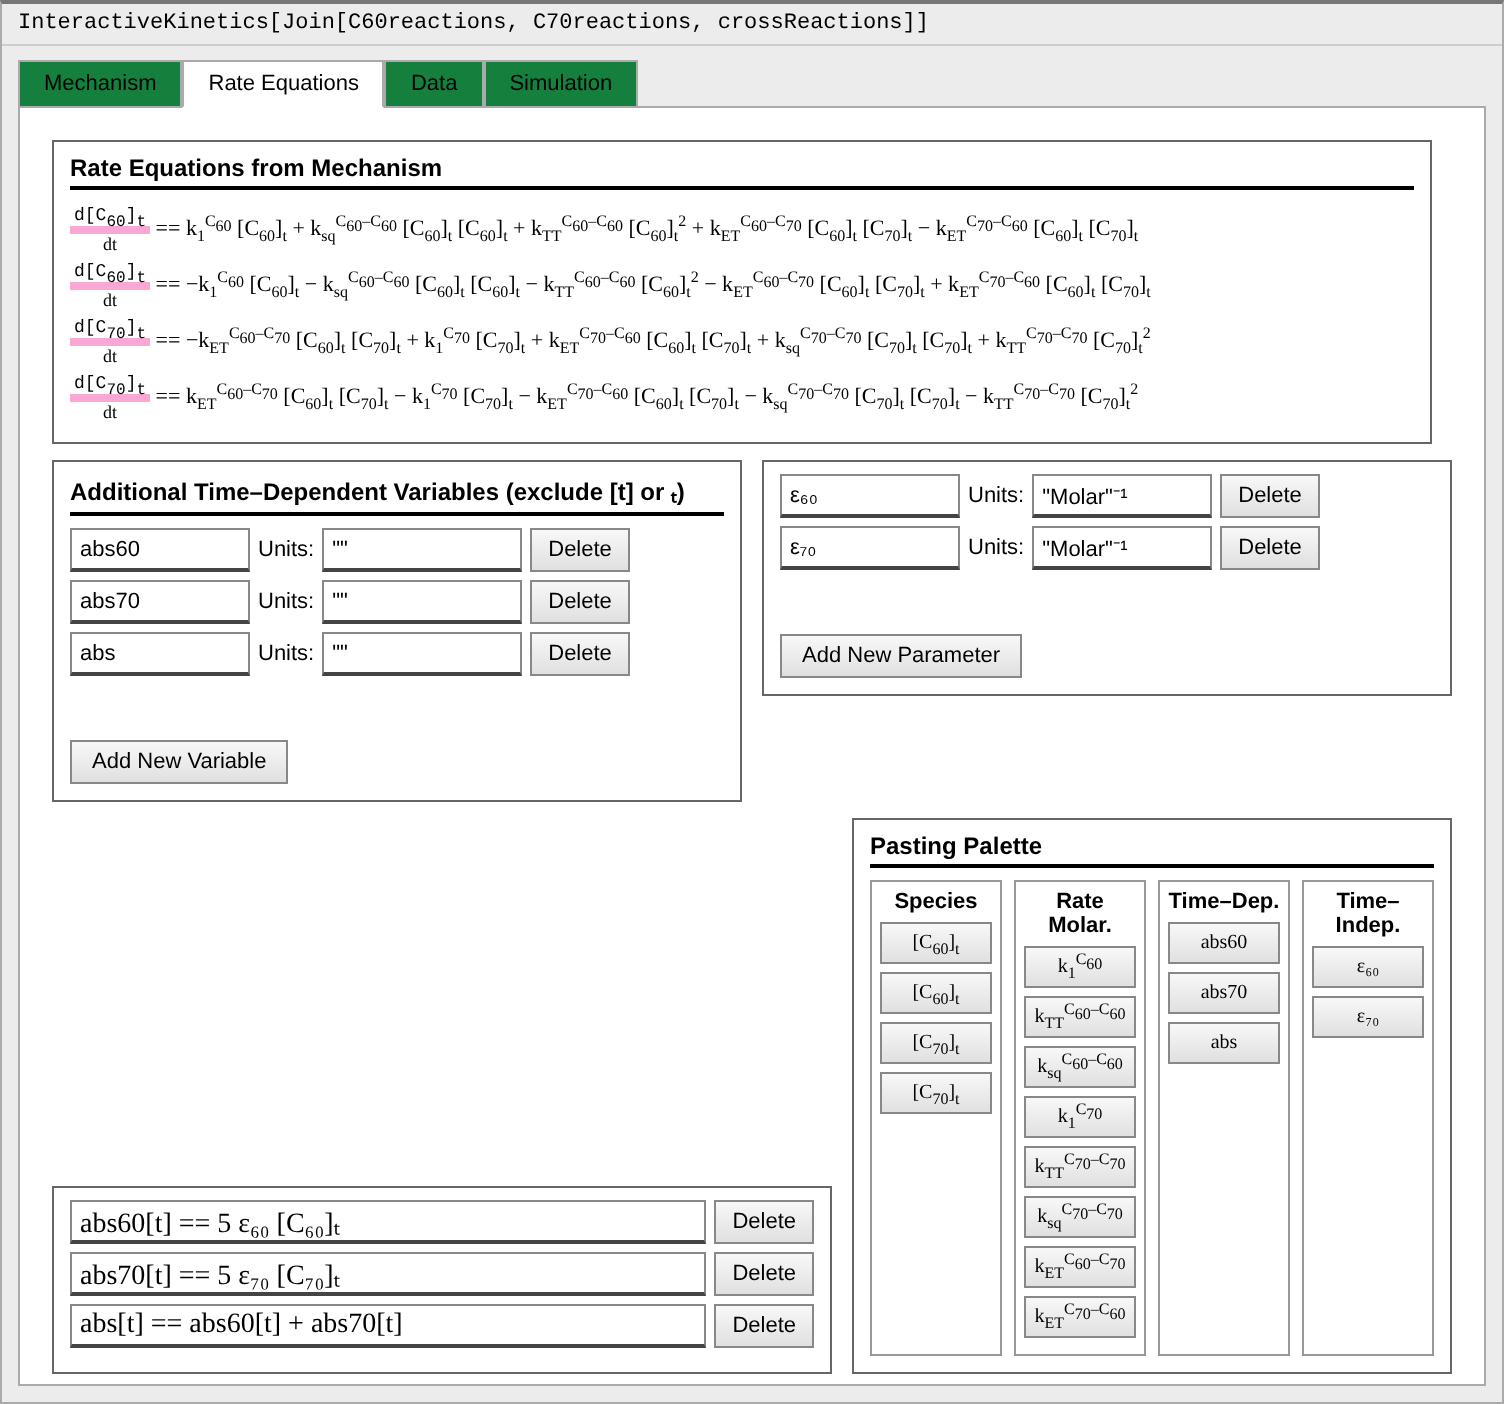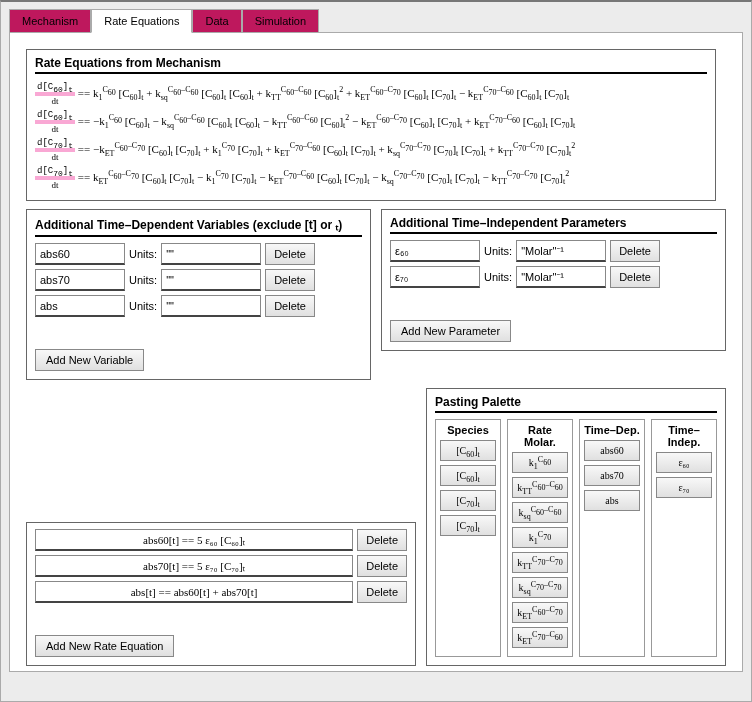--- a/index.html
+++ b/index.html
@@ -27,21 +27,21 @@
   }
   .tab-row {
     display: flex;
     padding: 6px 8px 0 8px;
     gap: 0;
   }
   .tab {
     padding: 5px 12px;
     font-size: 11px;
     border: 1px solid #aaa;
-    background: #be185d;
+    background: #15803d;
     cursor: pointer;
     position: relative;
     top: 1px;
   }
   .tab.active {
     background: #fff;
     border-bottom: 1px solid #fff;
     z-index: 2;
   }
   .tab-content {
@@ -110,25 +110,24 @@
     display: flex;
     align-items: center;
     gap: 4px;
     margin-bottom: 4px;
   }
   .rate-eq-input {
     flex: 1;
     border: 1px solid #888;
     border-bottom: 2px solid #444;
     padding: 3px 4px;
-    font-size: 11px;
+    font-size: 14px;
     font-family: "Times New Roman", serif;
     background: #fff;
     height: 22px;
-    text-align: center;
   }
   .bottom-row {
     display: flex;
     gap: 10px;
   }
   .left-bottom {
     width: 395px;
     display: flex;
     flex-direction: column;
     justify-content: flex-end;
@@ -167,20 +166,21 @@
     text-align: center;
     font-size: 9px;
   }
   .frac .num { display:block; border-bottom:4px solid #f9a8d4; padding: 0 2px; font-family: Liberation Mono, monospace;}
   .frac .den { display:block; padding: 0 2px;}
 </style>
 </head>
 <body>
 
 <div class="window">
+  <div class="title-bar">InteractiveKinetics[Join[C60reactions, C70reactions, crossReactions]]</div>
 
   <div class="tab-row">
     <div class="tab">Mechanism</div>
     <div class="tab active">Rate Equations</div>
     <div class="tab">Data</div>
     <div class="tab">Simulation</div>
   </div>
 
   <div class="tab-content">
 
@@ -226,21 +226,20 @@
             <span class="lbl">Units:</span>
             <input class="text-input var-units" value="&quot;&quot;" style="">
             <button class="btn">Delete</button>
           </div>
           <button class="btn btn-wide">Add New Variable</button>
         </div>
       </div>
 
       <div class="col">
         <div class="panel">
-          <div class="panel-title">Additional Time–Independent Parameters</div>
 
           <div class="var-row">
             <input class="text-input param-name" value="ε₆₀" style="">
             <span class="lbl">Units:</span>
             <input class="text-input param-units" value="&quot;Molar&quot;⁻¹" style="">
             <button class="btn">Delete</button>
           </div>
           <div class="var-row">
             <input class="text-input param-name" value="ε₇₀" style="">
             <span class="lbl">Units:</span>
@@ -261,21 +260,20 @@
             <button class="btn">Delete</button>
           </div>
           <div class="rate-eq-row">
             <input class="rate-eq-input" value="abs70[t] == 5 ε₇₀ [C₇₀]ₜ" style="">
             <button class="btn">Delete</button>
           </div>
           <div class="rate-eq-row">
             <input class="rate-eq-input" value="abs[t] == abs60[t] + abs70[t]" style="">
             <button class="btn">Delete</button>
           </div>
-          <button class="btn btn-wide">Add New Rate Equation</button>
         </div>
       </div>
 
       <div class="right-bottom">
         <div class="panel">
           <div class="panel-title">Pasting Palette</div>
           <div class="palette-cols">
             <div class="palette-col">
               <div class="palette-col-title">Species</div>
               <button class="palette-btn">[C<sub>60</sub>]<sub>t</sub></button>

